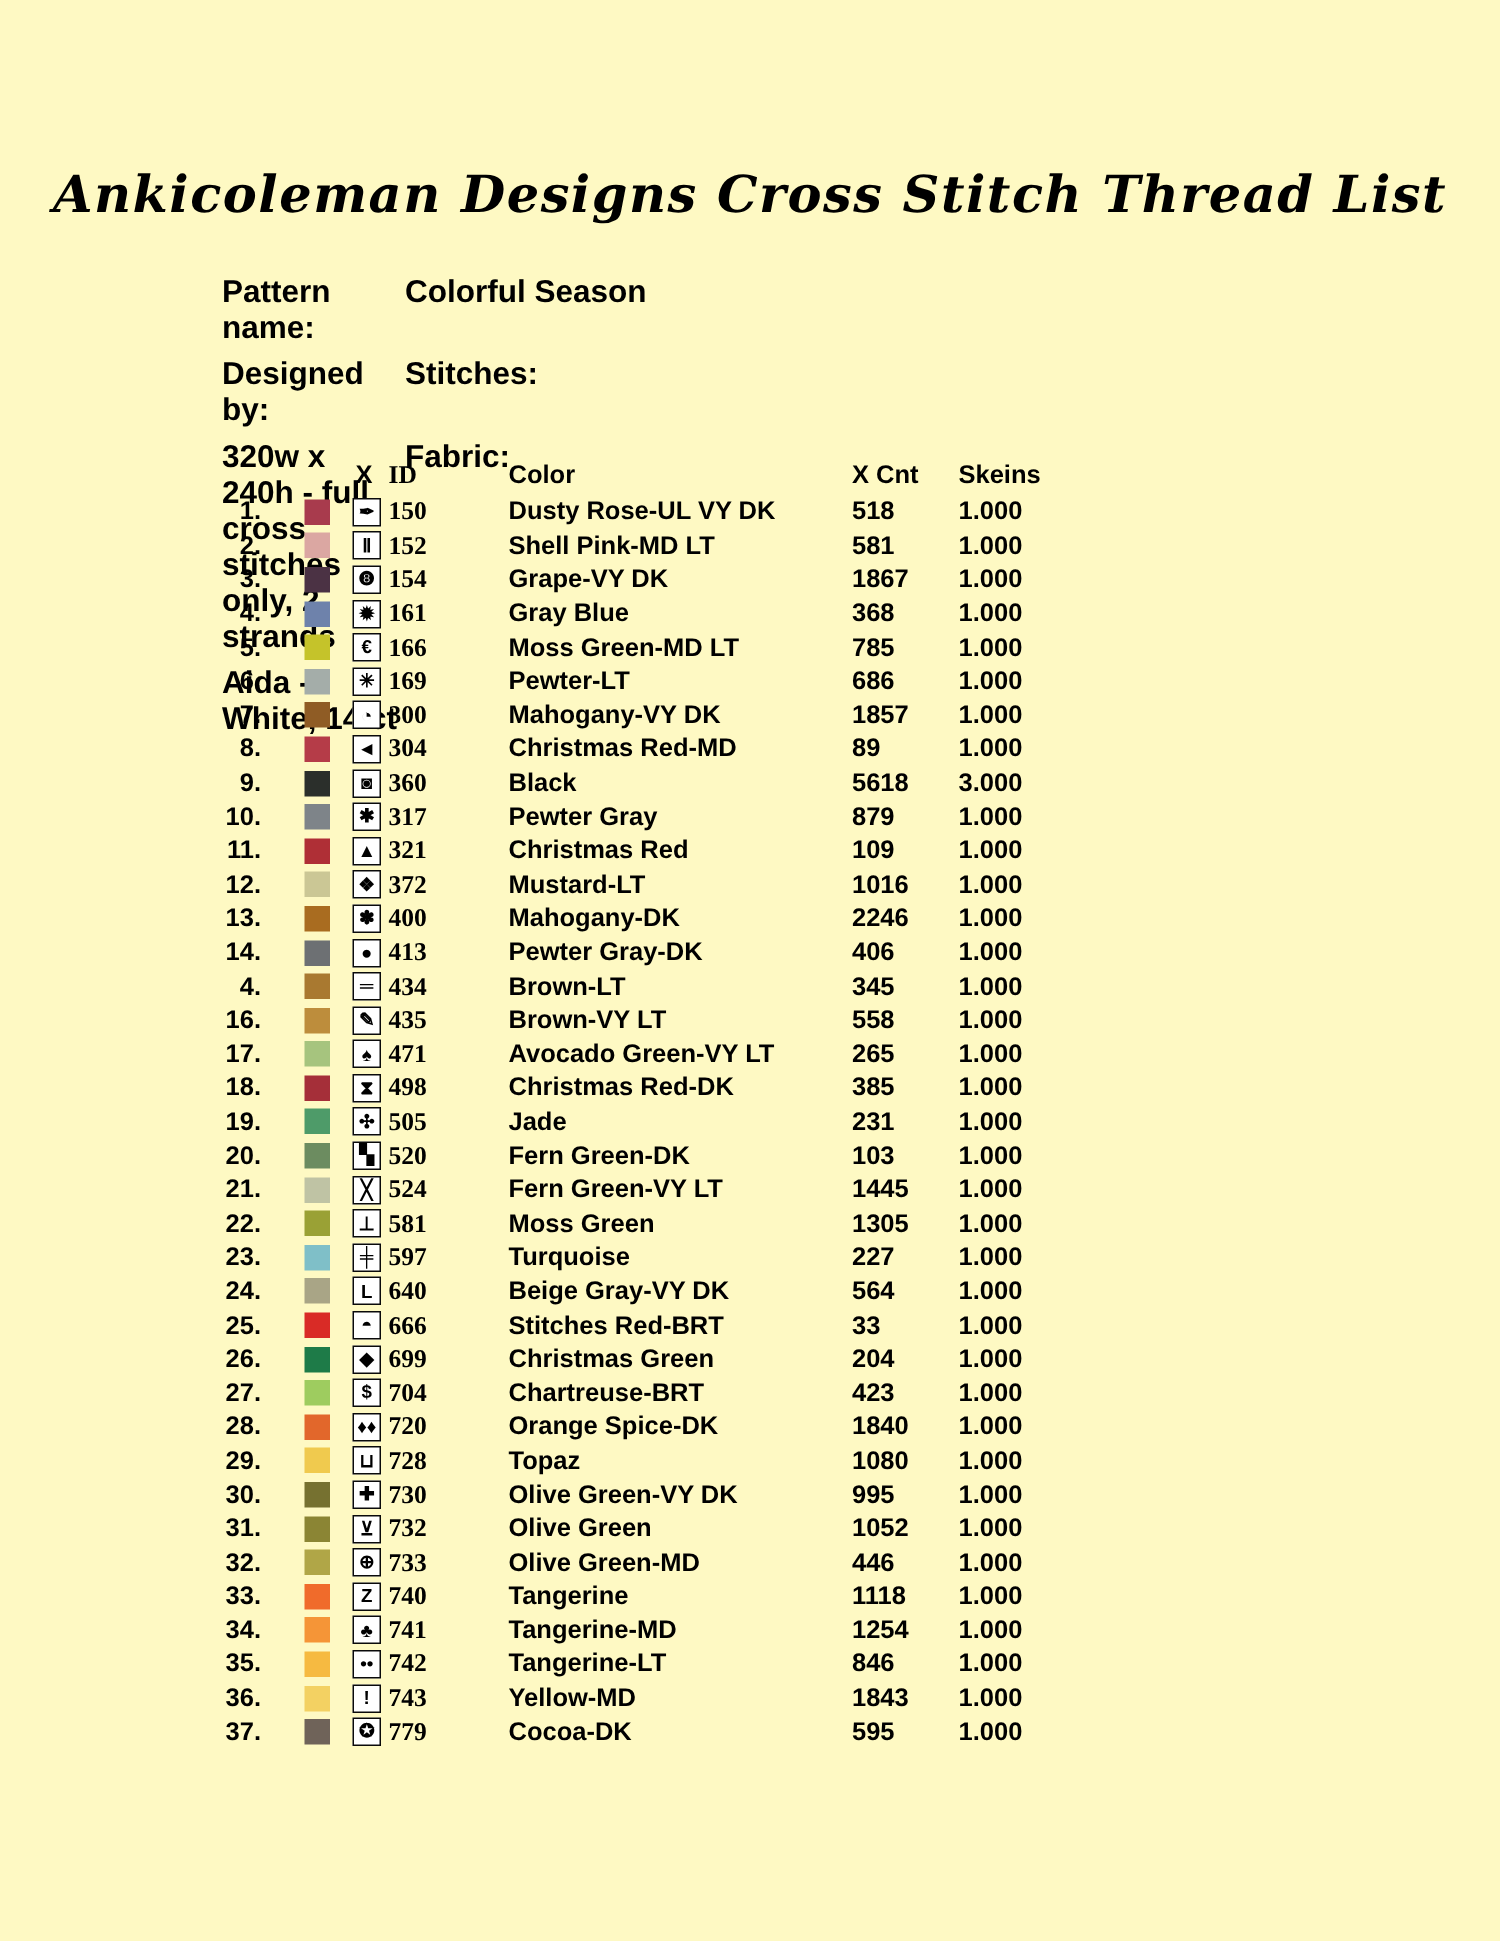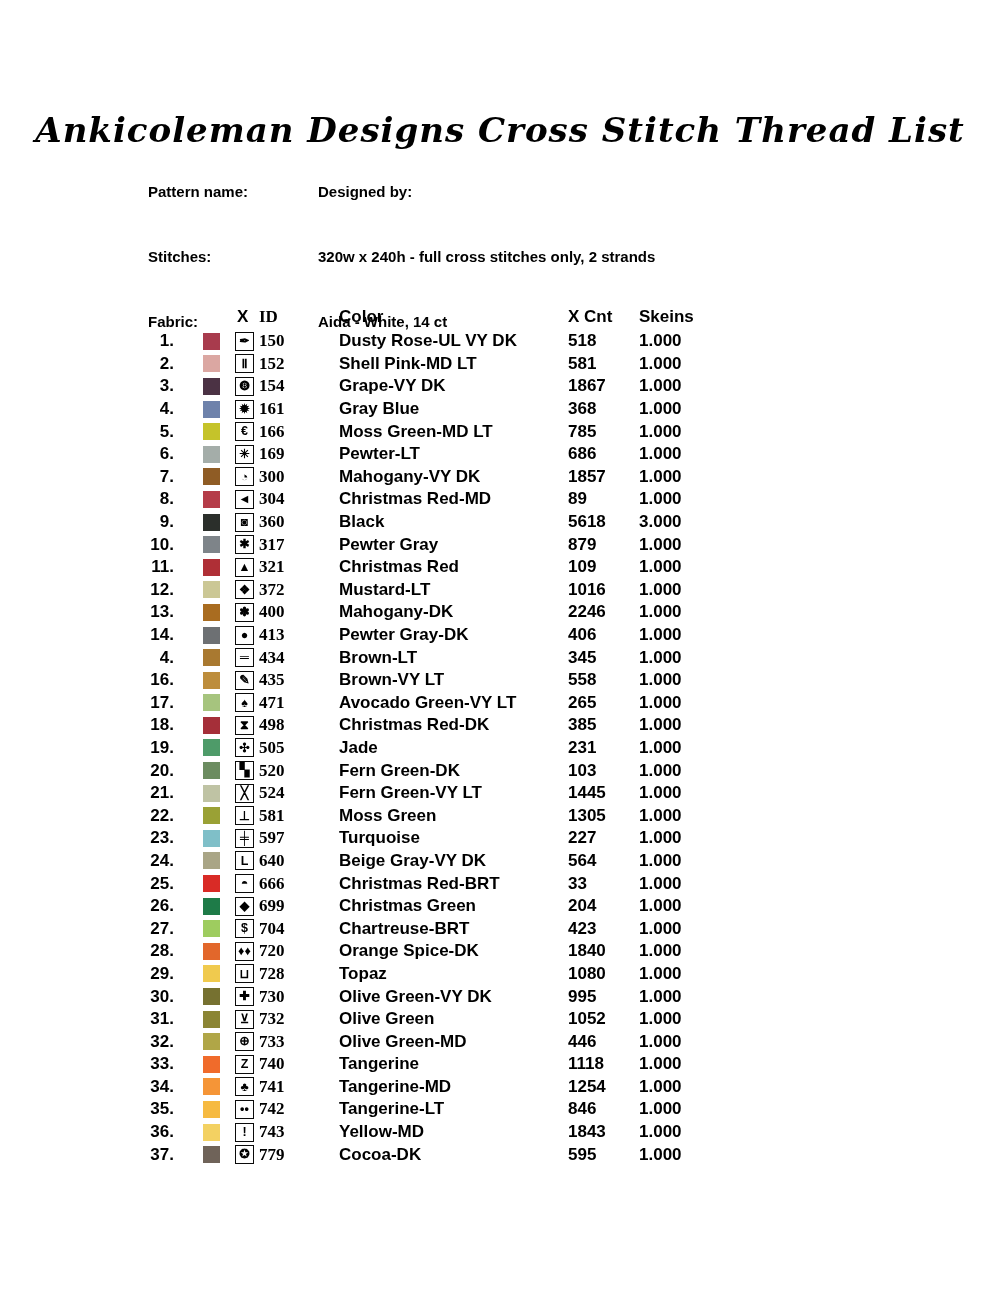--- a/index.html
+++ b/index.html
@@ -1,36 +1,36 @@
 <!DOCTYPE html>
 <html><head>
 <meta charset="utf-8">
 <style>
   html,body{margin:0;padding:0;background:#e8e8e8;}
   #page{
     position:relative;
     width:1000px;height:1294px;
-    background:#ffffff;
+    background:#fef9c3;
     font-family:"Liberation Sans",sans-serif;
     color:#000;
     overflow:hidden;
     margin:0 auto;
   }
   .doc-title{
     position:absolute;top:110px;left:0;width:1000px;
     text-align:center;
     font-family:"DejaVu Serif",serif;
     font-style:italic;font-weight:bold;
     font-size:34px;letter-spacing:1px;
   }
   .info-block{
     position:absolute;left:148px;top:183px;
-    font-size:15px;font-weight:bold;
+    font-size:21px;font-weight:bold;
     display:grid;grid-template-columns:122px auto;
-    row-gap:7px;column-gap:0;gap:48px;
+    row-gap:7px;column-gap:0;
   }
   .thread-table{
     position:absolute;left:148px;top:305px;
     font-size:17px;font-weight:bold;
   }
   .trow{
     display:grid;
     grid-template-columns:32px 41px 34px 84px 229px 71px 90px;
     height:22.6px;
     align-items:center;
@@ -64,20 +64,21 @@
 </head>
 <body>
 
 <div id="page">
 
   <div class="doc-title">Ankicoleman Designs Cross Stitch Thread List</div>
 
   <div class="info-block" id="info-block">
 
   <div>Pattern name:</div>
+      <div>Colorful Season</div>
       <div>Designed by:</div>
       <div>Stitches:</div>
       <div>320w x 240h - full cross stitches only, 2 strands</div>
       <div>Fabric:</div>
       <div>Aida - White, 14 ct</div>
     </div>
 
   <div class="thread-table">
     <div class="trow header">
       <div class="cell-num"></div>
@@ -427,21 +428,21 @@
 
   <div class="trow">
     <div class="cell-num">25.</div>
     <div>
             <div class="swatch" style="background: rgb(217, 43, 38);"></div>
           </div>
     <div>
             <div class="symbox">◓</div>
           </div>
     <div class="cell-id">666</div>
-    <div class="cell-color">Christmas Red-BRT</div>
+    <div class="cell-color">Stitches Red-BRT</div>
     <div class="cell-xcnt">33</div>
     <div class="cell-skeins">1.000</div>
   </div>
 
   <div class="trow">
     <div class="cell-num">26.</div>
     <div>
             <div class="swatch" style="background: rgb(30, 123, 72);"></div>
           </div>
     <div>

